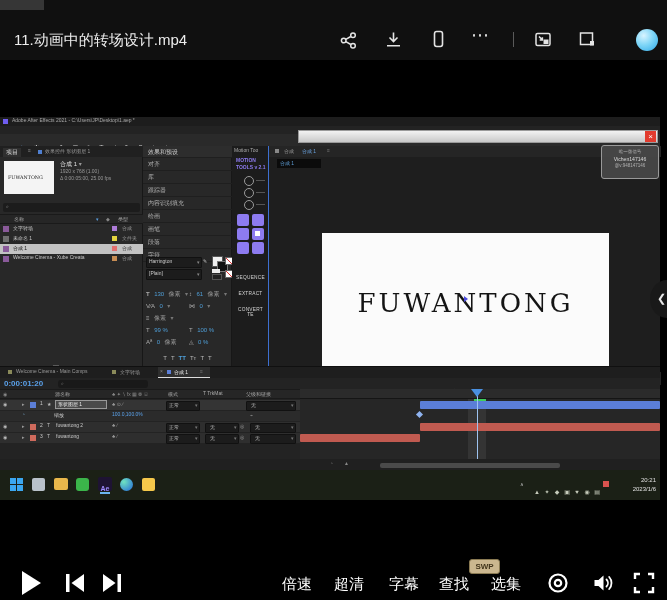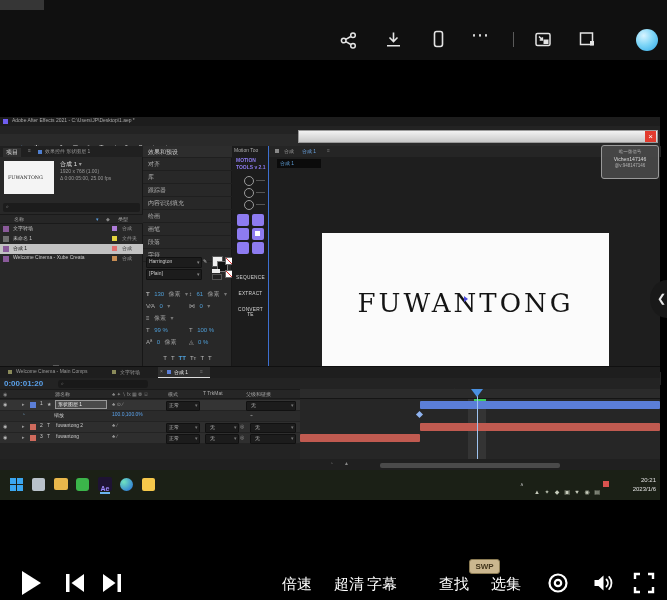--- a/index.html
+++ b/index.html
@@ -26,20 +26,21 @@
   .ctrl-btn{font-size:15px;color:#fff;cursor:pointer;}
   svg{display:block;}
 </style>
 </head>
 <body>
 
 <div class="stage">
 
   <div class="abs" style="left:0;top:0;width:667px;height:60px;background:#101010;">
     <div class="abs" style="left:0;top:0;width:44px;height:10px;background:#363636;"></div>
+    <div class="t" style="left:14px;top:31px;font-size:15px;color:#ececec;">11.动画中的转场设计.mp4</div>
 
     <div class="abs" style="left:339px;top:31px;">
       <svg width="19" height="19" viewBox="0 0 19 19">
         <g fill="none" stroke="#e4e4e4" stroke-width="1.5">
           <circle cx="4.7" cy="9.5" r="2.3"></circle>
             <circle cx="14" cy="4.3" r="2.3"></circle>
             <circle cx="14" cy="14.7" r="2.3"></circle>
           <path d="M6.8 8.4l5-2.9M6.8 10.6l5 2.9"></path>
         </g>
       </svg>
@@ -446,21 +447,21 @@
     </div>
     <div class="abs" style="left:99px;top:14px;">
       <svg width="26" height="22" viewBox="0 0 26 22">
         <path d="M4 2l12.5 9L4 20z" fill="#fff"></path>
         <rect x="18.5" y="2" width="3.5" height="18" fill="#fff"></rect>
       </svg>
     </div>
 
     <div class="t ctrl-btn" style="left:282px;top:17px;">倍速</div>
     <div class="t ctrl-btn" style="left:334px;top:17px;">超清</div>
-    <div class="t ctrl-btn" style="left:367px;top:17px;">字幕</div>
+    <div class="t ctrl-btn" style="left:389px;top:17px;">字幕</div>
     <div class="t ctrl-btn" style="left:439px;top:17px;">查找</div>
     <div class="t ctrl-btn" style="left:491px;top:17px;">选集</div>
     <div class="t" style="left:469px;top:1px;width:29px;height:13px;background:#cbb78f;border:1px solid #8a7a52;border-radius:3px;color:#42351c;font-size:8px;font-weight:bold;text-align:center;line-height:13px;">SWP</div>
 
     <div class="abs" style="left:546px;top:13px;">
       <svg width="24" height="24" viewBox="0 0 24 24">
         <circle cx="12" cy="12" r="8.5" fill="none" stroke="#fff" stroke-width="2.2"></circle>
         <circle cx="12" cy="12" r="3.2" fill="none" stroke="#fff" stroke-width="2.2"></circle>
       </svg>
     </div>

